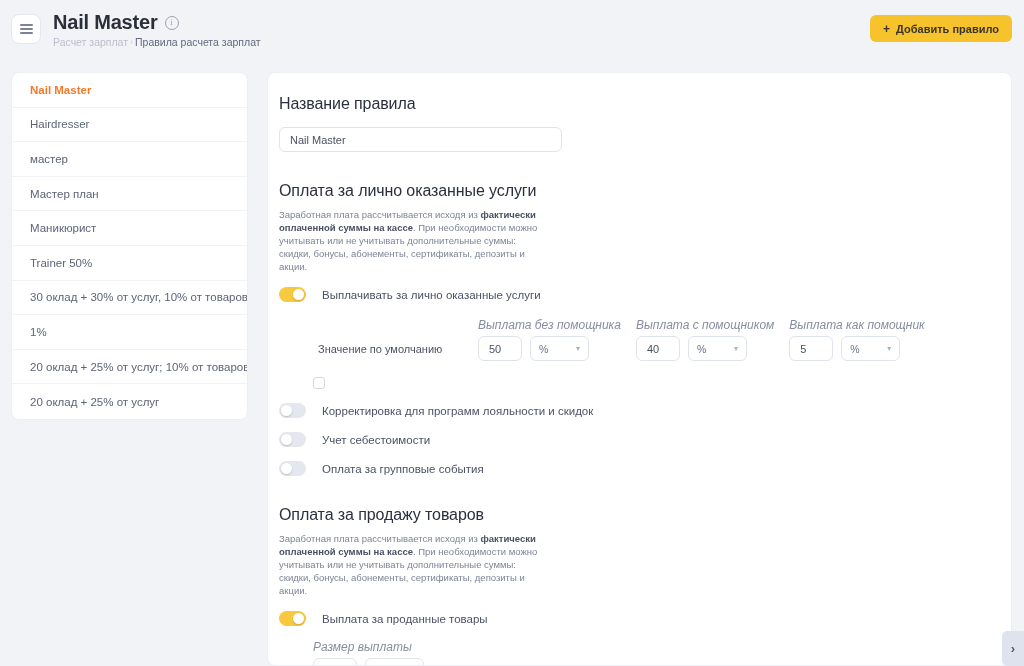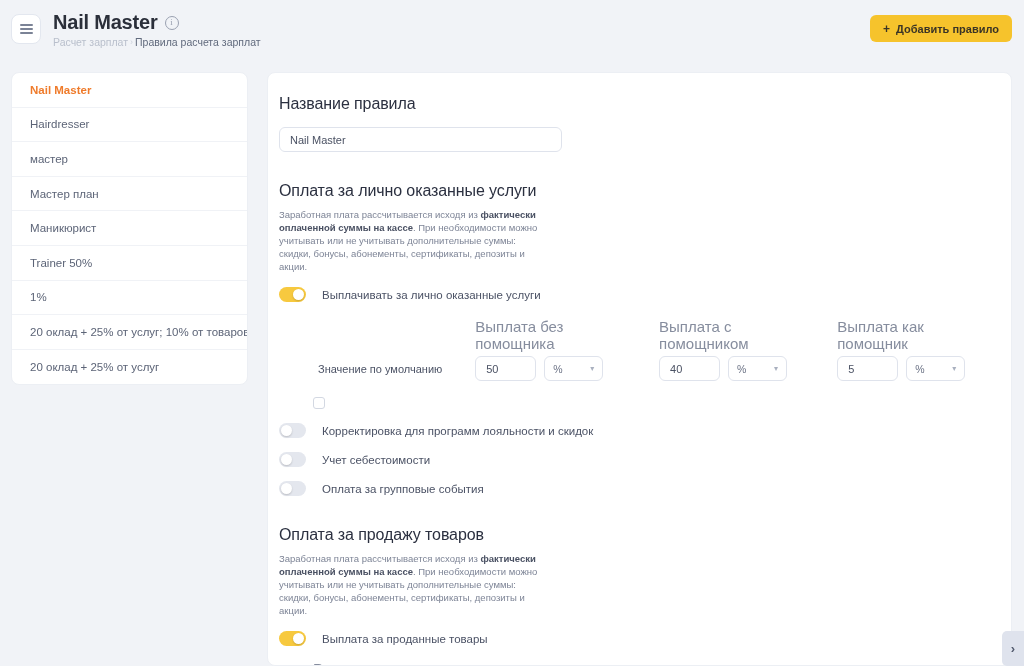--- a/index.html
+++ b/index.html
@@ -114,23 +114,23 @@
     box-shadow: 0 1px 2px rgba(0,0,0,.18);
   }
   .toggle.on { background: #f7c93f; }
   .toggle.on .knob { left: 14px; }
   .toggle-label { font-size: 11.5px; color: #4b5265; }
 
   
   .values-row { display: flex; align-items: flex-end; margin-top: 16px; padding-left: 39px; }
   .values-label { font-size: 11px; color: #4b5265; width: 160px; padding-bottom: 6px; }
   .value-group { margin-right: 15px; }
-  .value-cap { font-size: 15px; color: #868d9e; margin-bottom: 4px; display: block; }
+  .value-cap { font-size: 12px; color: #868d9e; margin-bottom: 4px; display: block; font-style: italic; }
   .value-controls { display: flex; gap: 8px; }
-  .num-input { width: 61px; text-align: left; }
+  .num-input { width: 44px; text-align: left; }
   .unit-select {
     width: 59px; height: 25px; border: 1px solid #dfe3ec; border-radius: 6px;
     background: #fff; font-size: 10.5px; color: #6b7285;
     display: flex; align-items: center; justify-content: space-between;
     padding: 0 8px; cursor: pointer;
   }
   .caret { font-size: 8px; color: #a9b0bf; }
 
   
   .check-row { display: flex; align-items: center; gap: 9px; margin-top: 16px; }
@@ -181,20 +181,21 @@
   </button>
 </div>
 
 <div class="sidebar">
   <div class="side-item active">Nail Master</div>
   <div class="side-item">Hairdresser</div>
   <div class="side-item">мастер</div>
   <div class="side-item">Мастер план</div>
   <div class="side-item">Маникюрист</div>
   <div class="side-item">Trainer 50%</div>
+  <div class="side-item">30 оклад + 30% от услуг, 10% от товаров</div>
   <div class="side-item">1%</div>
   <div class="side-item">20 оклад + 25% от услуг; 10% от товаров</div>
   <div class="side-item">20 оклад + 25% от услуг</div>
 </div>
 
 <div class="main">
 
   <div class="pad">
     <div class="sec-title rule-name-title">Название правила</div>
     <input class="text-input rule-name-input" type="text" value="Nail Master" placeholder="Название правила" style="">

